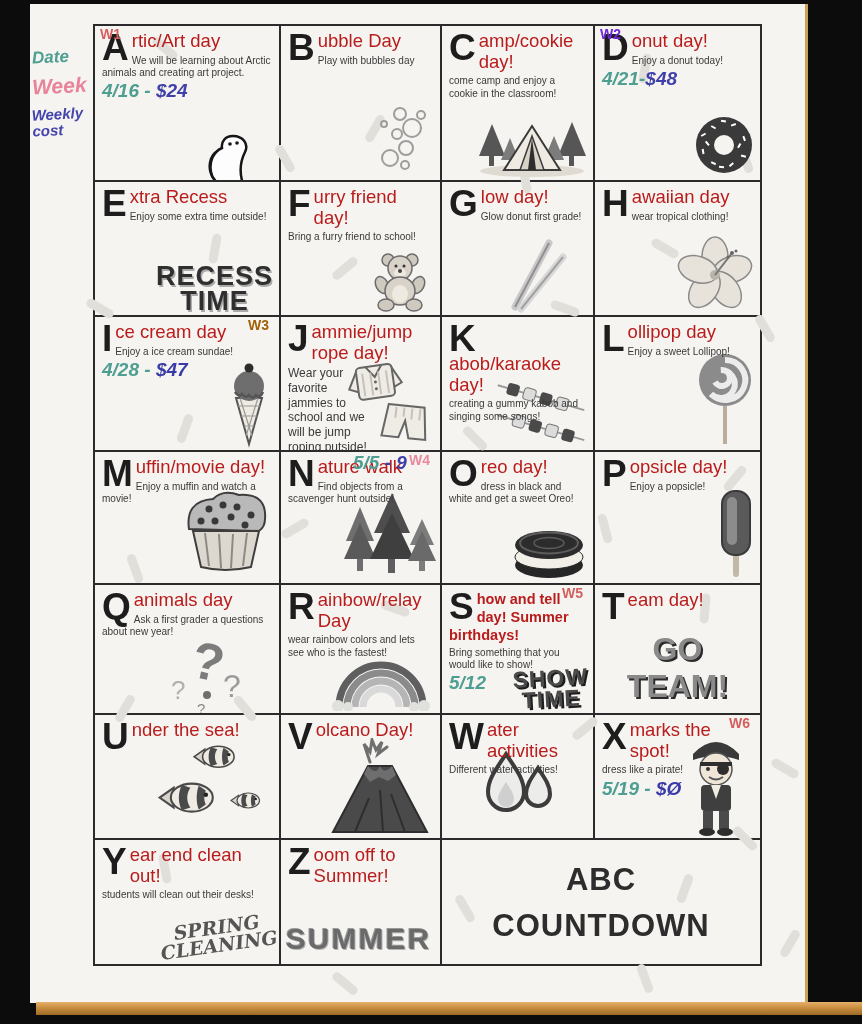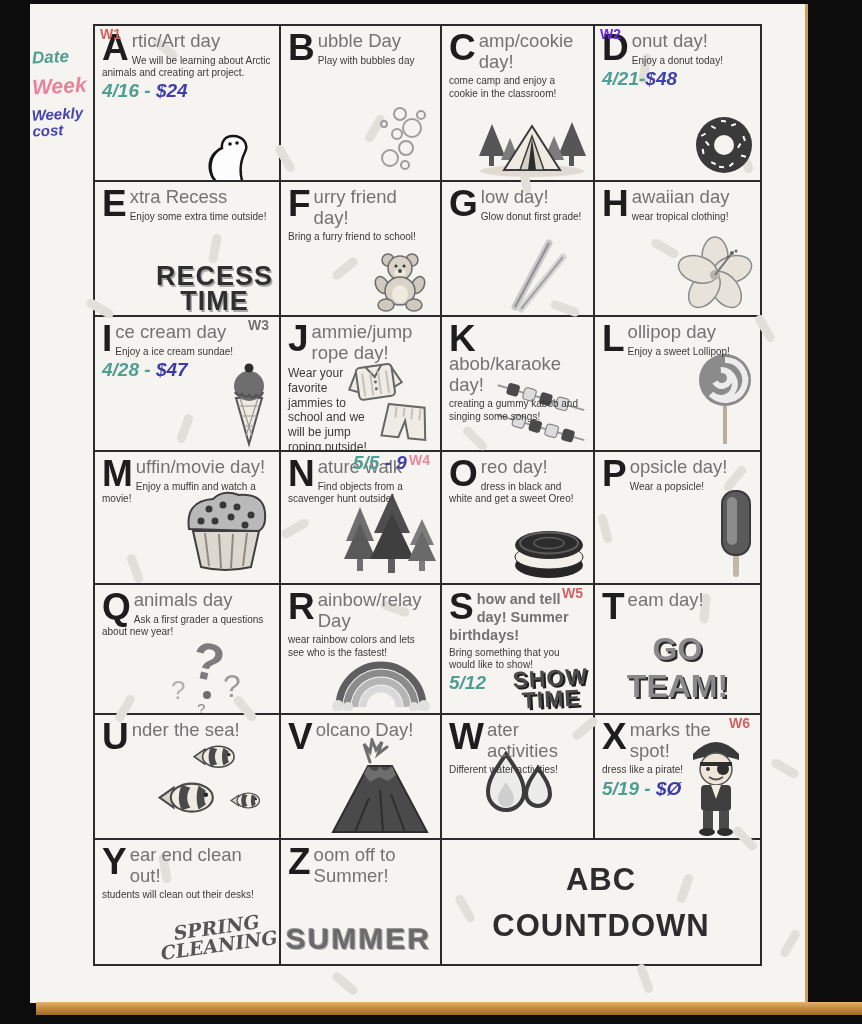--- a/index.html
+++ b/index.html
@@ -14,21 +14,21 @@
   #margin-notes{position:absolute;left:2px;top:44px;width:62px;}
   .mnote{display:block;font-style:italic;font-weight:bold;white-space:pre-line;line-height:1.05;margin-bottom:9px;transform:rotate(-3deg);}
   
   #grid{position:absolute;left:63px;top:20px;width:667px;height:940px;display:grid;
         grid-template-columns:186px 161px 153px 167px;
         grid-template-rows:156px 135px 135px 133px 130px 125px 126px;
         border-left:2px solid #2b2b2b;border-top:2px solid #2b2b2b;}
   .cell{position:relative;border-right:2px solid #2b2b2b;border-bottom:2px solid #2b2b2b;
         padding:5px 7px 3px 7px;overflow:hidden;color:#242424;}
   .letter{float:left;font-size:37px;line-height:30px;margin:2px 3px 0 0;font-weight:600;color:#1d1d1d;}
-  .title{font-size:18.5px;font-weight:500;line-height:1.12;color:#737373;}
+  .title{font-size:18.5px;font-weight:500;line-height:1.12;color:#b91c1c;}
   .small-title .title{font-size:14.5px;font-weight:600;}
   .desc{font-size:10px;line-height:1.22;color:#3a3a3a;margin-top:3px;}
   .small-desc .desc{font-size:12px;width:60%;}
   .hw{font-size:19px;font-weight:600;font-style:italic;margin-top:2px;white-space:pre-line;line-height:1.05;position:relative;z-index:3;}
   .hw-top{position:absolute;top:1px;left:72px;margin:0;}
   .week{position:absolute;top:0;font-size:14px;font-weight:bold;z-index:3;}
   .week.left{left:5px;} .week.right{right:10px;}
   .icon{position:absolute;right:3px;bottom:2px;z-index:1;line-height:0;}
   
   .gfx{position:absolute;white-space:pre-line;z-index:1;}
@@ -175,21 +175,21 @@
                 <ellipse cx="45" cy="26" rx="13" ry="20" transform="rotate(288 45 44)"></ellipse>
               </g>
               <circle cx="45" cy="44" r="5" fill="#b9b4aa"></circle>
               <line x1="45" y1="44" x2="62" y2="22" stroke="#777" stroke-width="2"></line>
               <circle cx="62" cy="22" r="2" fill="#666"></circle>
               <circle cx="58" cy="26" r="1.5" fill="#666"></circle>
               <circle cx="66" cy="20" r="1.5" fill="#666"></circle>
             </svg></span>
         </div>
         <div class="cell" data-name="day-cell-i">
-          <span class="week right" data-name="week-marker" style="color: #737373;">W3</span>
+          <span class="week right" data-name="week-marker" style="color: #a16207;">W3</span>
           <div data-name="cell-text" style="position: relative; z-index: 2;"><span class="letter" data-name="big-letter">I</span><span class="title" data-name="day-title">ce cream day</span><div class="desc" data-name="day-description">Enjoy a ice cream sundae!</div><div class="hw" data-name="handwritten-note"><span data-name="handwritten-segment" style="color: rgb(78, 158, 146);">4/28 - </span><span data-name="handwritten-segment" style="color: rgb(58, 58, 168);">$47</span></div></div>
           <span class="icon" data-name="ice-cream-icon"><svg width="54" height="88" viewBox="0 0 54 88">
               <path d="M14 38 L27 84 L40 38 Z" fill="#f0ebe1" stroke="#555" stroke-width="2"></path>
               <path d="M18 38 L30 76 M36 38 L24 76 M16 46 H38 M19 56 H35 M22 66 H32" stroke="#999" stroke-width="1.2" fill="none"></path>
               <circle cx="27" cy="26" r="15" fill="#6e6e6e"></circle>
               <path d="M13 32 q4 6 7 2 q4 5 7 1 q4 5 7 0 q4 4 7 -3" fill="none" stroke="#555" stroke-width="2.5"></path>
               <circle cx="27" cy="8" r="4.5" fill="#2d2d2d"></circle>
             </svg></span>
         </div>
         <div class="cell small-desc" data-name="day-cell-j">
@@ -274,21 +274,21 @@
           <div data-name="cell-text" style="position: relative; z-index: 2;"><span class="letter" data-name="big-letter">O</span><span class="title" data-name="day-title">reo day!</span><div class="desc" data-name="day-description">dress in black and white and get a sweet Oreo!</div></div>
           <span class="icon" data-name="oreo-icon"><svg width="82" height="58" viewBox="0 0 82 58">
               <ellipse cx="41" cy="42" rx="34" ry="13" fill="#262626"></ellipse>
               <ellipse cx="41" cy="34" rx="34" ry="12" fill="#f2efe9" stroke="#2a2a2a" stroke-width="1"></ellipse>
               <ellipse cx="41" cy="22" rx="34" ry="14" fill="#2c2c2c"></ellipse>
               <ellipse cx="41" cy="20" rx="29" ry="10.5" fill="none" stroke="#5e5e5e" stroke-width="2"></ellipse>
               <ellipse cx="41" cy="20" rx="15" ry="5.5" fill="none" stroke="#5e5e5e" stroke-width="1.5"></ellipse>
             </svg></span>
         </div>
         <div class="cell" data-name="day-cell-p">
-          <div data-name="cell-text" style="position: relative; z-index: 2;"><span class="letter" data-name="big-letter">P</span><span class="title" data-name="day-title">opsicle day!</span><div class="desc" data-name="day-description">Wear a popsicle!</div></div>
+          <div data-name="cell-text" style="position: relative; z-index: 2;"><span class="letter" data-name="big-letter">P</span><span class="title" data-name="day-title">opsicle day!</span><div class="desc" data-name="day-description">Enjoy a popsicle!</div></div>
           <span class="icon" data-name="popsicle-icon"><svg width="42" height="94" viewBox="0 0 42 94">
               <rect x="18" y="64" width="6" height="26" rx="3" fill="#c3b8a4"></rect>
               <rect x="7" y="4" width="28" height="64" rx="13" fill="#5a5a5a" stroke="#3a3a3a" stroke-width="2"></rect>
               <rect x="12" y="10" width="10" height="48" rx="5" fill="#8c8c8c"></rect>
             </svg></span>
         </div>
         <div class="cell" data-name="day-cell-q">
           <div data-name="cell-text" style="position: relative; z-index: 2;"><span class="letter" data-name="big-letter">Q</span><span class="title" data-name="day-title">animals day</span><div class="desc" data-name="day-description">Ask a first grader a questions about new year!</div></div>
           <span class="icon" data-name="question-marks-icon"><svg width="88" height="88" viewBox="0 0 88 88">
               <text x="28" y="52" font-size="52" font-weight="bold" fill="#7c7c7c" transform="rotate(12 40 30)">?</text>

